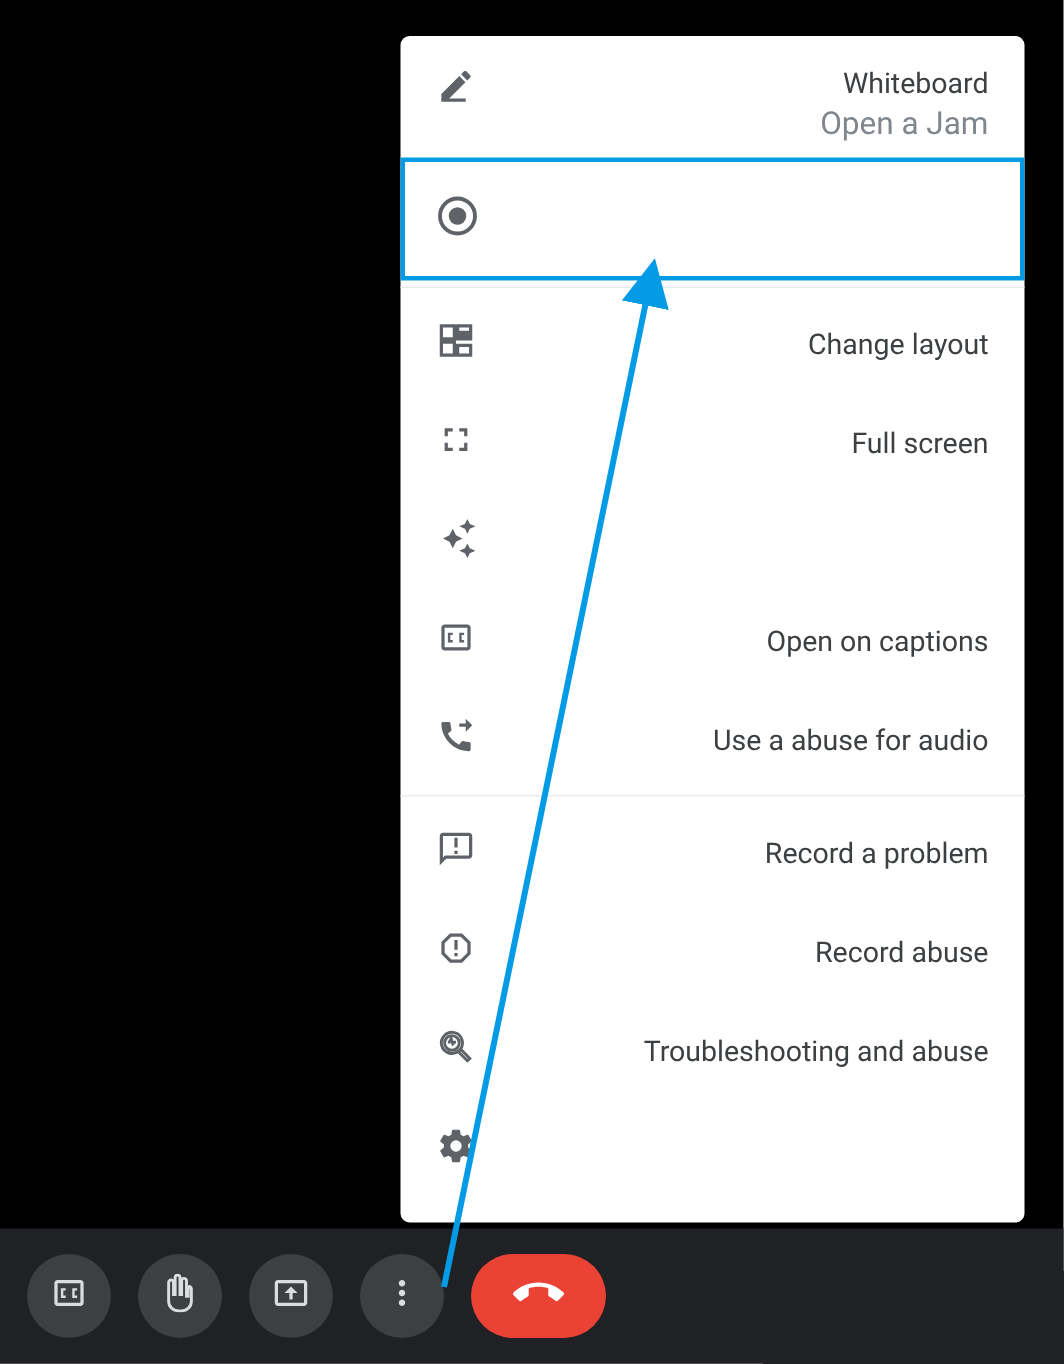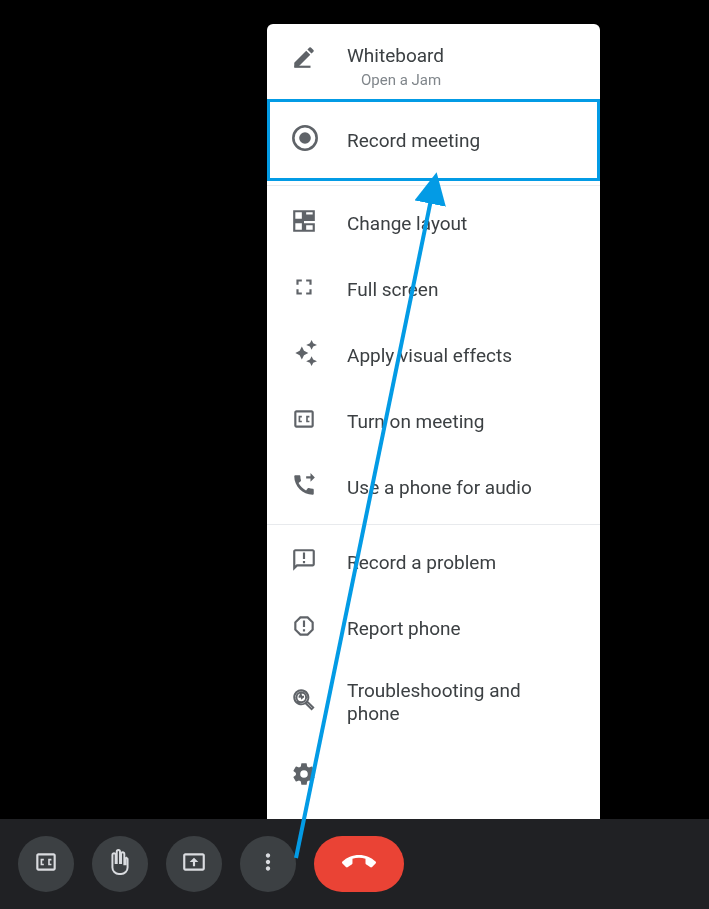--- a/index.html
+++ b/index.html
@@ -40,25 +40,26 @@
       background: #ea4335;
       display: flex;
       align-items: center;
       justify-content: center;
       cursor: pointer;
     }
     .menu {
       position: absolute;
       top: 24px;
       left: 267px;
-      width: 333px;
+      width: 416px;
       background: #fff;
       border-radius: 6px;
       box-shadow: 0 2px 10px rgba(0,0,0,0.25);
       padding-bottom: 16px;
+      text-align: right;
     }
     .menu-item {
       display: flex;
       align-items: center;
       padding: 18px 24px;
       cursor: pointer;
       min-height: 64px;
     }
     .menu-item.whiteboard {
       align-items: flex-start;
@@ -72,21 +73,21 @@
       align-items: center;
     }
     .menu-item .label-col {
       flex: 1;
     }
     .menu-label {
       font-size: 19px;
       color: #3c4043;
     }
     .menu-sublabel {
-      font-size: 15px;
+      font-size: 21px;
       color: #80868b;
       margin-top: 4px;
       margin-left: 14px;
     }
     .divider {
       height: 1px;
       background: #e8eaed;
       margin: 4px 0;
     }
     .highlight {
@@ -125,23 +126,20 @@
 
   <div class="menu-item highlight" style="padding:22px 21px;">
     <div class="icon-col">
       <span>
         <svg width="28" height="28" viewBox="0 0 24 24">
             <circle cx="12" cy="12" r="10" fill="none" stroke="#5f6368" stroke-width="2.2"></circle>
             <circle cx="12" cy="12" r="5" fill="#5f6368"></circle>
           </svg>
       </span>
     </div>
-    <div class="label-col">
-      <div class="menu-label">Record meeting</div>
-    </div>
   </div>
 
   <div class="divider"></div>
 
   <div class="menu-item">
     <div class="icon-col">
       <span>
         <svg width="26" height="26" viewBox="0 0 24 24" class="icon">
             <path d="M3 3h8v8H3V3zm10 0h8v4h-8V3zm0 6h8v2h-8V9zM3 13h8v8H3v-8zm10 2h8v6h-8v-6z" fill="none" stroke="#5f6368" stroke-width="2"></path>
           </svg>
@@ -166,48 +164,45 @@
   </div>
 
   <div class="menu-item">
     <div class="icon-col">
       <span>
         <svg width="26" height="26" viewBox="0 0 24 24" class="icon">
             <path d="M19 9l1.5-3L24 4.5 20.5 3 19 0l-1.5 3L14 4.5 17.5 6 19 9zm-7 1l-2-4-2 4-4 2 4 2 2 4 2-4 4-2-4-2zm7 5l-1.5 3L14 19.5l3.5 1.5L19 24l1.5-3 3.5-1.5-3.5-1.5L19 15z"></path>
           </svg>
       </span>
     </div>
-    <div class="label-col">
-      <div class="menu-label">Apply visual effects</div>
-    </div>
   </div>
 
   <div class="menu-item">
     <div class="icon-col">
       <span>
         <svg width="26" height="26" viewBox="0 0 24 24" class="icon">
             <path d="M19 4H5c-1.1 0-2 .9-2 2v12c0 1.1.9 2 2 2h14c1.1 0 2-.9 2-2V6c0-1.1-.9-2-2-2zm0 14H5V6h14v12zM7 15h3v-1.5H8.5v-3H10V9H7v6zm7 0h3v-1.5h-1.5v-3H17V9h-3v6z"></path>
           </svg>
       </span>
     </div>
     <div class="label-col">
-      <div class="menu-label">Turn on meeting</div>
+      <div class="menu-label">Open on captions</div>
     </div>
   </div>
 
   <div class="menu-item">
     <div class="icon-col">
       <span>
         <svg width="26" height="26" viewBox="0 0 24 24" class="icon">
             <path d="M20.01 15.38c-1.23 0-2.42-.2-3.53-.56a.977.977 0 0 0-1.01.24l-1.57 1.97c-2.83-1.35-5.48-3.9-6.89-6.83l1.95-1.66c.27-.28.35-.67.24-1.02-.37-1.11-.56-2.3-.56-3.53 0-.54-.45-.99-.99-.99H4.19C3.65 3 3 3.24 3 3.99 3 13.28 10.73 21 20.01 21c.71 0 .99-.63.99-1.18v-3.45c0-.54-.45-.99-.99-.99zM18 9l4-4-4-4v3h-4v2h4v3z"></path>
           </svg>
       </span>
     </div>
     <div class="label-col">
-      <div class="menu-label">Use a phone for audio</div>
+      <div class="menu-label">Use a abuse for audio</div>
     </div>
   </div>
 
   <div class="divider"></div>
 
   <div class="menu-item">
     <div class="icon-col">
       <span>
         <svg width="26" height="26" viewBox="0 0 24 24" class="icon">
             <path d="M20 2H4c-1.1 0-2 .9-2 2v18l4-4h14c1.1 0 2-.9 2-2V4c0-1.1-.9-2-2-2zm0 14H5.17L4 17.17V4h16v12zM11 5h2v6h-2zm0 8h2v2h-2z"></path>
@@ -221,34 +216,34 @@
 
   <div class="menu-item">
     <div class="icon-col">
       <span>
         <svg width="26" height="26" viewBox="0 0 24 24" class="icon">
             <path d="M15.73 3H8.27L3 8.27v7.46L8.27 21h7.46L21 15.73V8.27L15.73 3zM19 14.9L14.9 19H9.1L5 14.9V9.1L9.1 5h5.8L19 9.1v5.8zM11 7h2v6h-2zm0 8h2v2h-2z"></path>
           </svg>
       </span>
     </div>
     <div class="label-col">
-      <div class="menu-label">Report phone</div>
+      <div class="menu-label">Record abuse</div>
     </div>
   </div>
 
   <div class="menu-item">
     <div class="icon-col">
       <span>
         <svg width="26" height="26" viewBox="0 0 24 24" class="icon">
             <path d="M15.5 14h-.79l-.28-.27a6.5 6.5 0 1 0-.7.7l.27.28v.79l5 4.99L20.49 19l-4.99-5zm-6 0C7.01 14 5 11.99 5 9.5S7.01 5 9.5 5 14 7.01 14 9.5 11.99 14 9.5 14zM7 9h1l1-2 1 3 1-1h1" fill="none" stroke="#5f6368" stroke-width="1.8"></path>
           </svg>
       </span>
     </div>
     <div class="label-col">
-      <div class="menu-label">Troubleshooting and phone</div>
+      <div class="menu-label">Troubleshooting and abuse</div>
     </div>
   </div>
 
   <div class="menu-item">
     <div class="icon-col">
       <span>
         <svg width="26" height="26" viewBox="0 0 24 24" class="icon">
             <path d="M19.43 12.98c.04-.32.07-.64.07-.98s-.03-.66-.07-.98l2.11-1.65a.5.5 0 0 0 .12-.64l-2-3.46a.5.5 0 0 0-.61-.22l-2.49 1a7.03 7.03 0 0 0-1.69-.98l-.38-2.65A.5.5 0 0 0 14 2h-4a.5.5 0 0 0-.49.42l-.38 2.65c-.61.25-1.17.59-1.69.98l-2.49-1a.5.5 0 0 0-.61.22l-2 3.46a.5.5 0 0 0 .12.64l2.11 1.65c-.04.32-.07.65-.07.98s.03.66.07.98l-2.11 1.65a.5.5 0 0 0-.12.64l2 3.46c.14.24.44.34.61.22l2.49-1c.52.39 1.08.73 1.69.98l.38 2.65c.5.28.25.42.49.42h4c.24 0 .44-.14.49-.42l.38-2.65c.61-.25 1.17-.59 1.69-.98l2.49 1c.17.12.47.02.61-.22l2-3.46a.5.5 0 0 0-.12-.64l-2.11-1.65zM12 15.5A3.5 3.5 0 1 1 12 8.5a3.5 3.5 0 0 1 0 7z"></path>
           </svg>
       </span>

